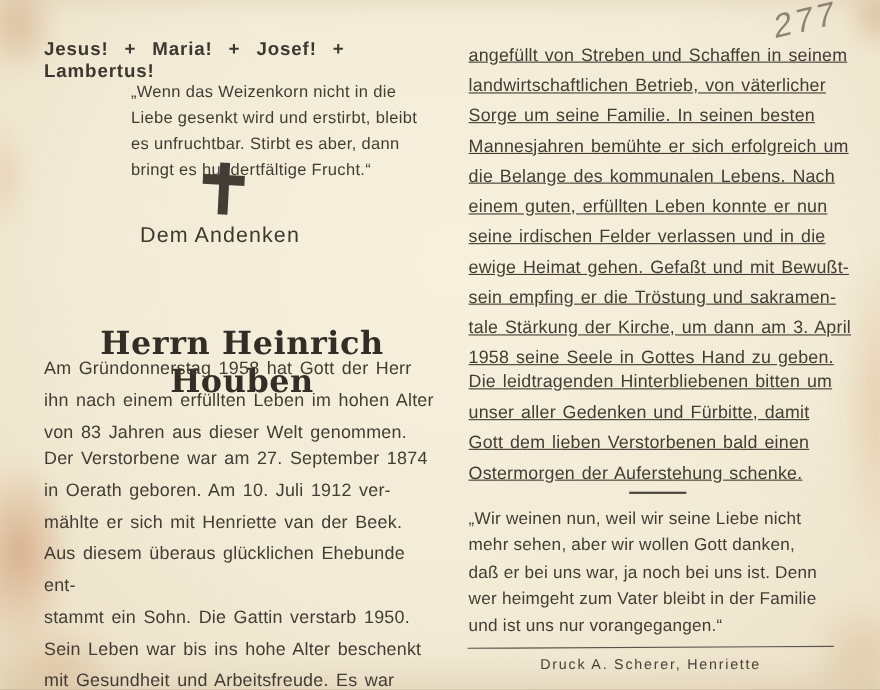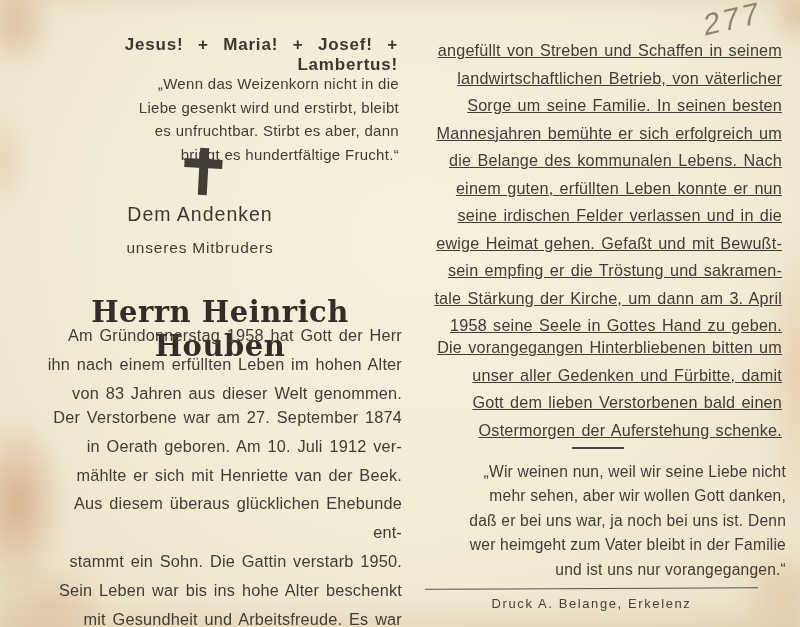--- a/index.html
+++ b/index.html
@@ -4,21 +4,21 @@
 <style>
   html,body{margin:0;padding:0;background:#b9ab90;}
   .card{
     position:relative;width:800px;height:627px;overflow:hidden;
     background:
       radial-gradient(ellipse at 52% 38%, #f6f0dd 0%, #f2ebd6 55%, #eee4cc 85%, #e8dcc0 100%);
     font-family:"Liberation Sans", sans-serif;
     color:#413c34;
   }
   .stain{position:absolute;border-radius:50%;filter:blur(7px);pointer-events:none;}
-  .txt{position:absolute;white-space:pre-line;text-align:right;}
+  .txt{position:absolute;white-space:pre-line;}
   .center{text-align:center;}
   .body-text{font-size:16.3px;line-height:28.8px;letter-spacing:0.2px;word-spacing:2px;}
   .body-text-r{font-size:16.2px;line-height:27.5px;letter-spacing:0.2px;word-spacing:1.5px;text-decoration:underline;}
   .invocation{font-size:17px;letter-spacing:0.8px;word-spacing:9px;font-weight:bold;color:#3c3830;}
   .quote-l{font-size:15px;line-height:23.5px;letter-spacing:0.3px;}
   .dedication1{font-size:19.5px;letter-spacing:1px;color:#3c3830;}
   .dedication2{font-size:15.5px;letter-spacing:0.8px;}
   .name{font-family:"DejaVu Serif","Liberation Serif",serif;font-weight:bold;font-size:29px;color:#322e27;letter-spacing:0.5px;margin-top:32px;}
   .profession{font-size:12.5px;letter-spacing:5px;color:#45403a;}
   .quote-r{font-size:15.6px;line-height:24.4px;letter-spacing:0.2px;}
@@ -56,21 +56,20 @@
 Liebe gesenkt wird und erstirbt, bleibt
 es unfruchtbar. Stirbt es aber, dann
 bringt es hundertfältige Frucht.“</div>
 
   <div class="cross" style="left:184px;top:148px;width:38px;height:47px;">
     <div class="v"></div>
     <div class="h"></div>
   </div>
 
   <div class="txt center dedication1" style="left:40px;top:203px;width:320px;">Dem Andenken</div>
-  <div class="txt center dedication2" style="left:40px;top:239px;width:320px;">unseres Mitbruders</div>
 
   <div class="txt center name" style="left:30px;top:263px;width:380px;">Herrn Heinrich Houben</div>
 
   <div class="txt body-text" style="left:40px;top:321px;width:362px;">Am Gründonnerstag 1958 hat Gott der Herr
 ihn nach einem erfüllten Leben im hohen Alter
 von 83 Jahren aus dieser Welt genommen.</div>
   <div class="txt body-text" style="left:40px;top:403px;width:362px;">Der Verstorbene war am 27. September 1874
 in Oerath geboren. Am 10. Juli 1912 ver-
 mählte er sich mit Henriette van der Beek.
 Aus diesem überaus glücklichen Ehebunde ent-
@@ -82,29 +81,29 @@
 landwirtschaftlichen Betrieb, von väterlicher
 Sorge um seine Familie. In seinen besten
 Mannesjahren bemühte er sich erfolgreich um
 die Belange des kommunalen Lebens. Nach
 einem guten, erfüllten Leben konnte er nun
 seine irdischen Felder verlassen und in die
 ewige Heimat gehen. Gefaßt und mit Bewußt-
 sein empfing er die Tröstung und sakramen-
 tale Stärkung der Kirche, um dann am 3. April
 1958 seine Seele in Gottes Hand zu geben.</div>
-  <div class="txt body-text-r" style="left:426px;top:334px;width:356px;">Die vorangegangen Hinterbliebenen bitten um
+  <div class="txt body-text-r" style="left:426px;top:334px;width:356px;">Die leidtragenden Hinterbliebenen bitten um
 unser aller Gedenken und Fürbitte, damit
 Gott dem lieben Verstorbenen bald einen
 Ostermorgen der Auferstehung schenke.</div>
 
   <div class="divider" style="left:572px;top:447px;width:52px;"></div>
 
   <div class="txt quote-r" style="left:426px;top:460px;width:360px;">„Wir weinen nun, weil wir seine Liebe nicht
 mehr sehen, aber wir wollen Gott danken,
 daß er bei uns war, ja noch bei uns ist. Denn
 wer heimgeht zum Vater bleibt in der Familie
 und ist uns nur vorangegangen.“</div>
 
   <div class="rule" style="left:425px;top:588px;width:333px;transform:rotate(-0.3deg);"></div>
-  <div class="txt center printer" style="left:425px;top:596px;width:333px;">Druck A. Belange, Erkelenz</div>
+  <div class="txt center printer" style="left:425px;top:596px;width:333px;">Druck A. Scherer, Henriette</div>
 
 </div>
 
 </body></html>

